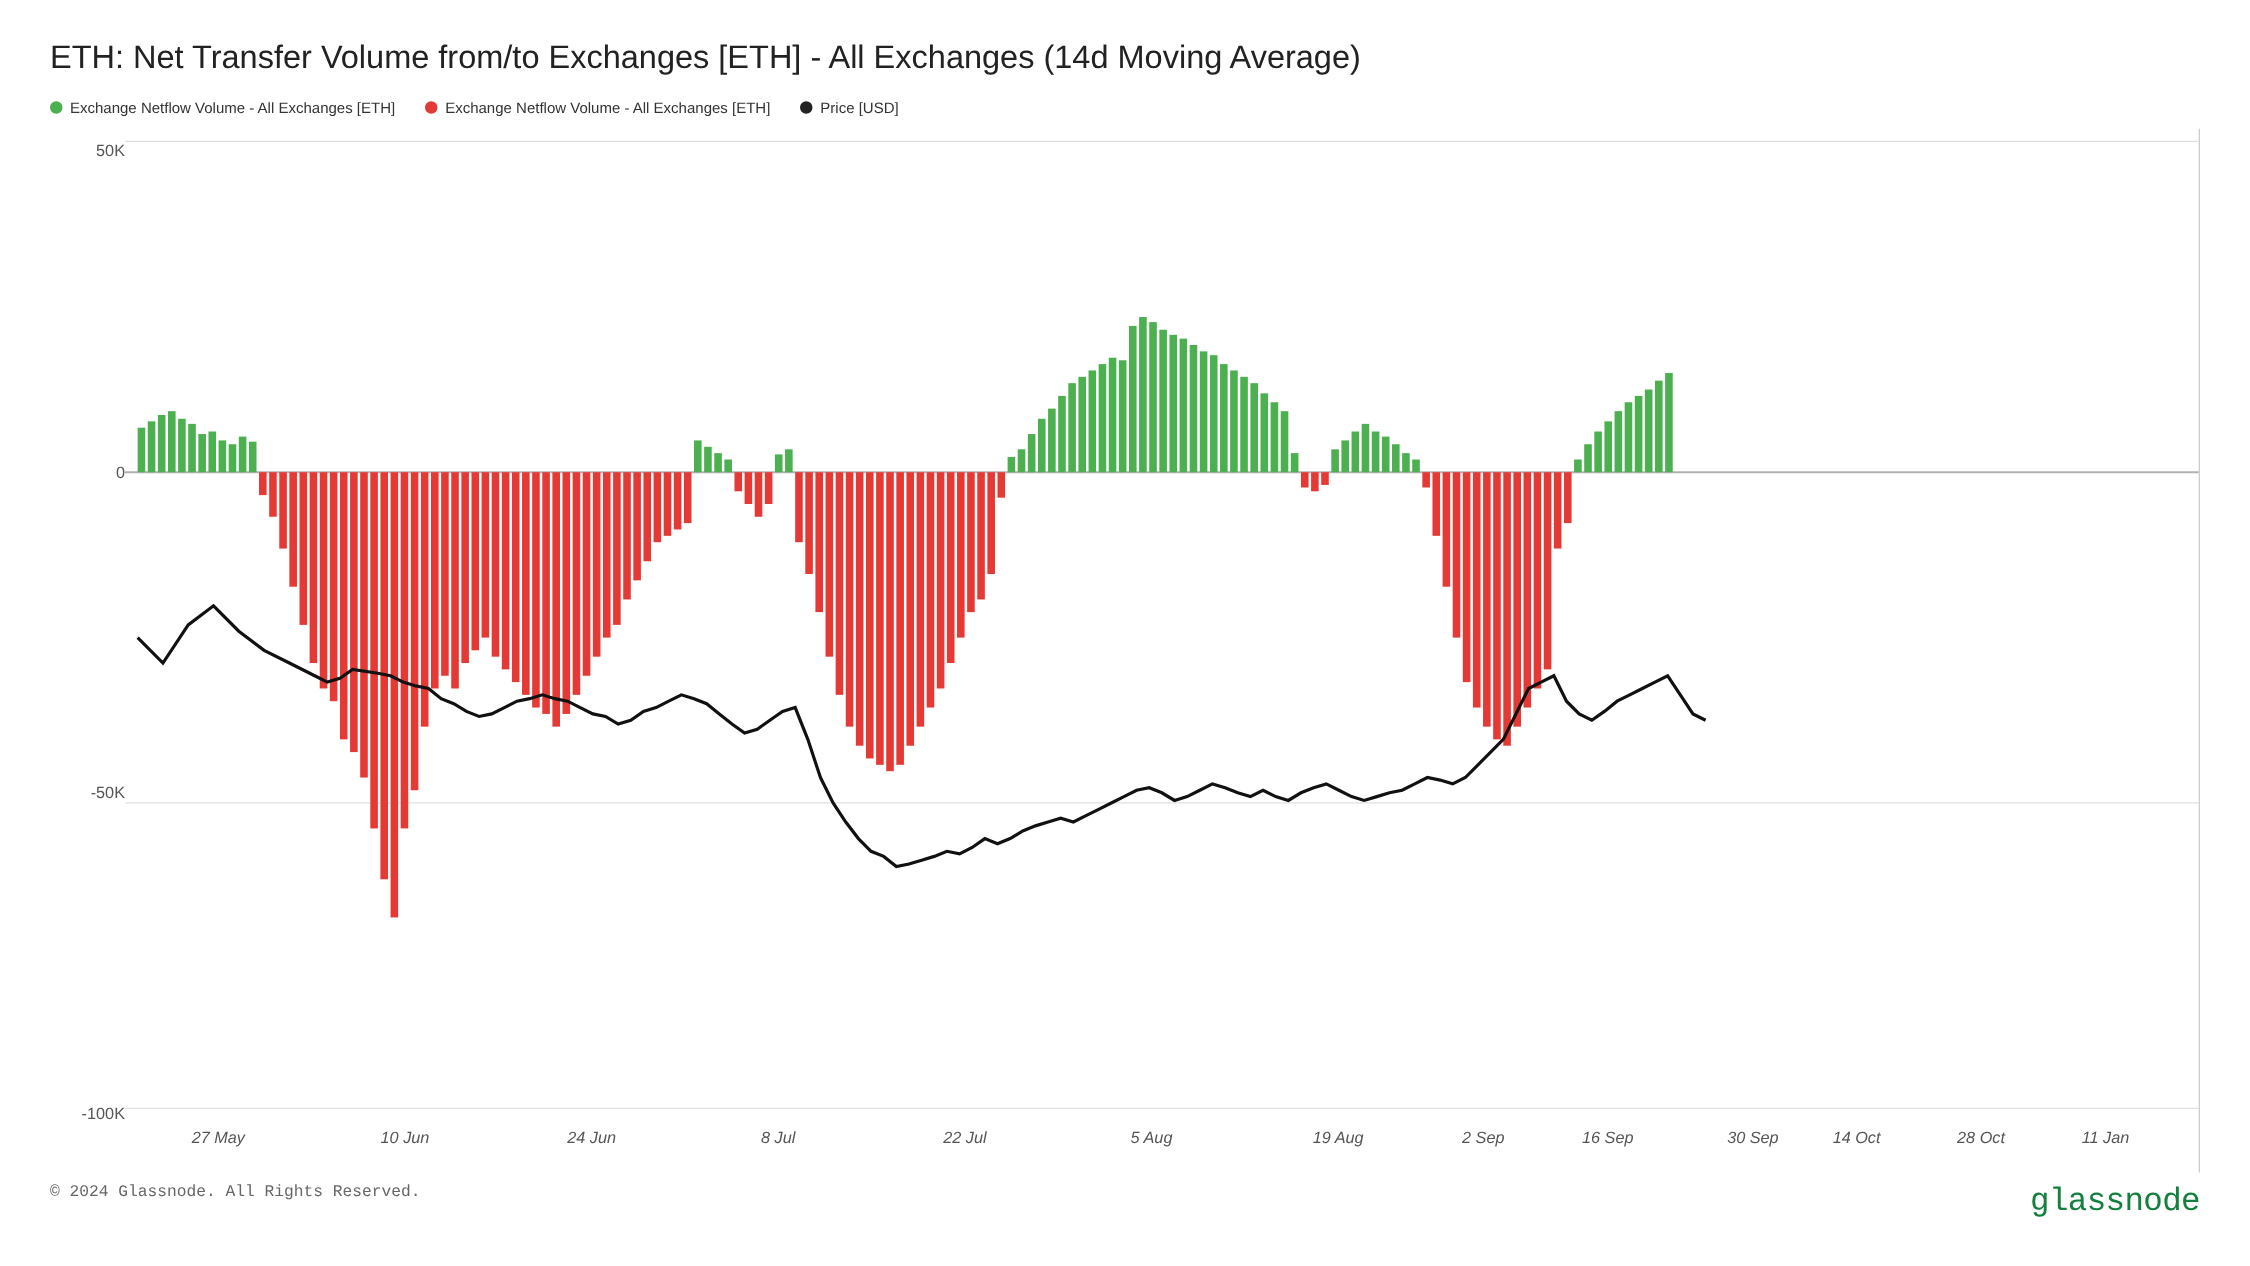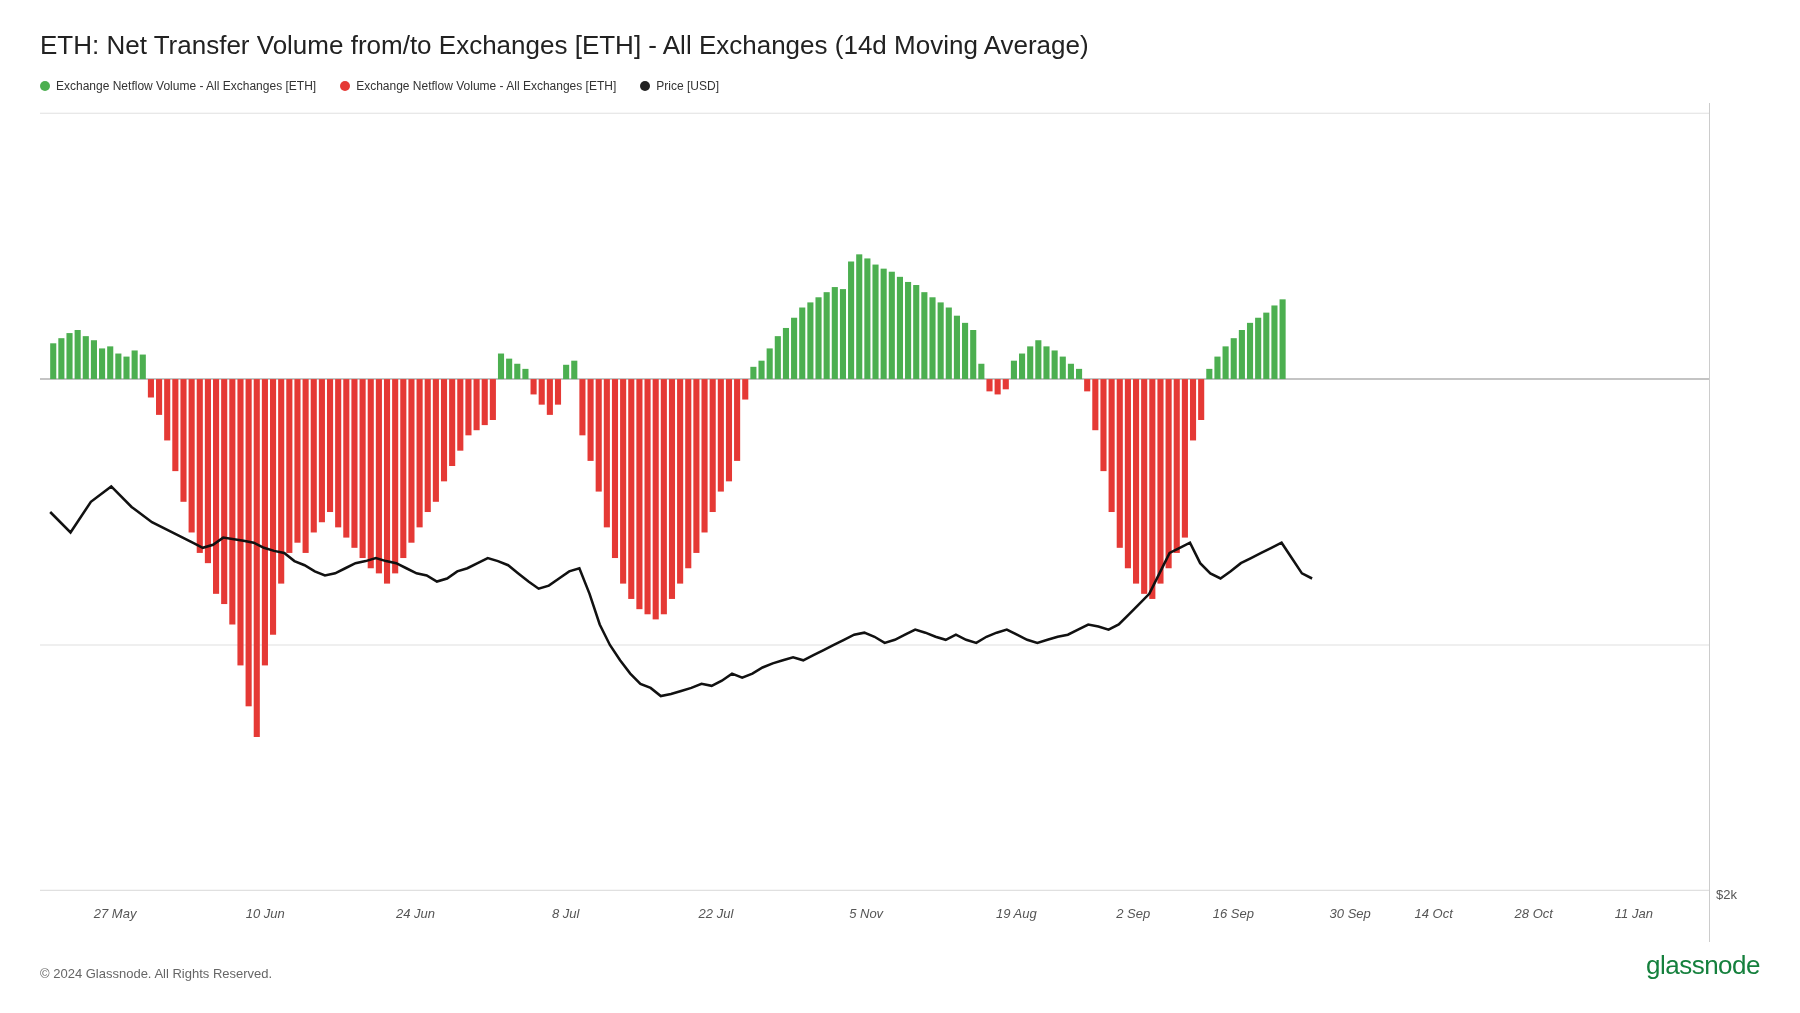--- a/index.html
+++ b/index.html
@@ -95,24 +95,25 @@
       font-style: italic;
     }
     .x-label {
       position: absolute;
       transform: translateX(-50%);
       white-space: nowrap;
     }
     .footer {
       display: flex;
       justify-content: space-between;
-      align-items: flex-end;
+      align-items: flex-start;
       margin-top: 8px;
       font-size: 13px;
       color: #666;
+      font-family: Liberation Mono, monospace;
     }
     .footer-logo {
       font-size: 26px;
       font-weight: 300;
       color: #15803d;
       letter-spacing: -0.5px;
     }
   </style>
 </head>
 <body>
@@ -129,20 +130,26 @@
       <div class="legend-dot" style="background:#e53935;"></div>
       <span>Exchange Netflow Volume - All Exchanges [ETH]</span>
     </div>
     <div class="legend-item">
       <div class="legend-dot" style="background:#222;"></div>
       <span>Price [USD]</span>
     </div>
   </div>
 
   <div class="chart-area">
+    <div class="y-axis-left">
+      <span>50K</span>
+      <span>0</span>
+      <span>-50K</span>
+      <span>-100K</span>
+    </div>
 
     <div class="plot-area">
       <svg class="chart-svg" viewBox="0 0 1640 820" preserveAspectRatio="none">
 
         <defs>
           <clipPath id="plot-clip">
             <rect x="0" y="0" width="1640" height="780"></rect>
           </clipPath>
         </defs>
 
@@ -440,33 +447,30 @@
             "></polyline>
       </svg>
 
       
       <div class="x-axis-labels">
         <span class="x-label" style="left:4.5%">27 May</span>
         <span class="x-label" style="left:13.5%">10 Jun</span>
         <span class="x-label" style="left:22.5%">24 Jun</span>
         <span class="x-label" style="left:31.5%">8 Jul</span>
         <span class="x-label" style="left:40.5%">22 Jul</span>
-        <span class="x-label" style="left:49.5%">5 Nov</span>
+        <span class="x-label" style="left:49.5%">5 Aug</span>
         <span class="x-label" style="left:58.5%">19 Aug</span>
         <span class="x-label" style="left:65.5%">2 Sep</span>
         <span class="x-label" style="left:71.5%">16 Sep</span>
         <span class="x-label" style="left:78.5%">30 Sep</span>
         <span class="x-label" style="left:83.5%">14 Oct</span>
         <span class="x-label" style="left:89.5%">28 Oct</span>
         <span class="x-label" style="left:95.5%">11 Jan</span>
       </div>
     </div>
 
-    <div class="y-axis-right">
-      <span>$2k</span>
-    </div>
   </div>
 
   <div class="footer">
     <span>© 2024 Glassnode. All Rights Reserved.</span>
     <span class="footer-logo">glassnode</span>
   </div>
 </div>
 
 </body></html>

